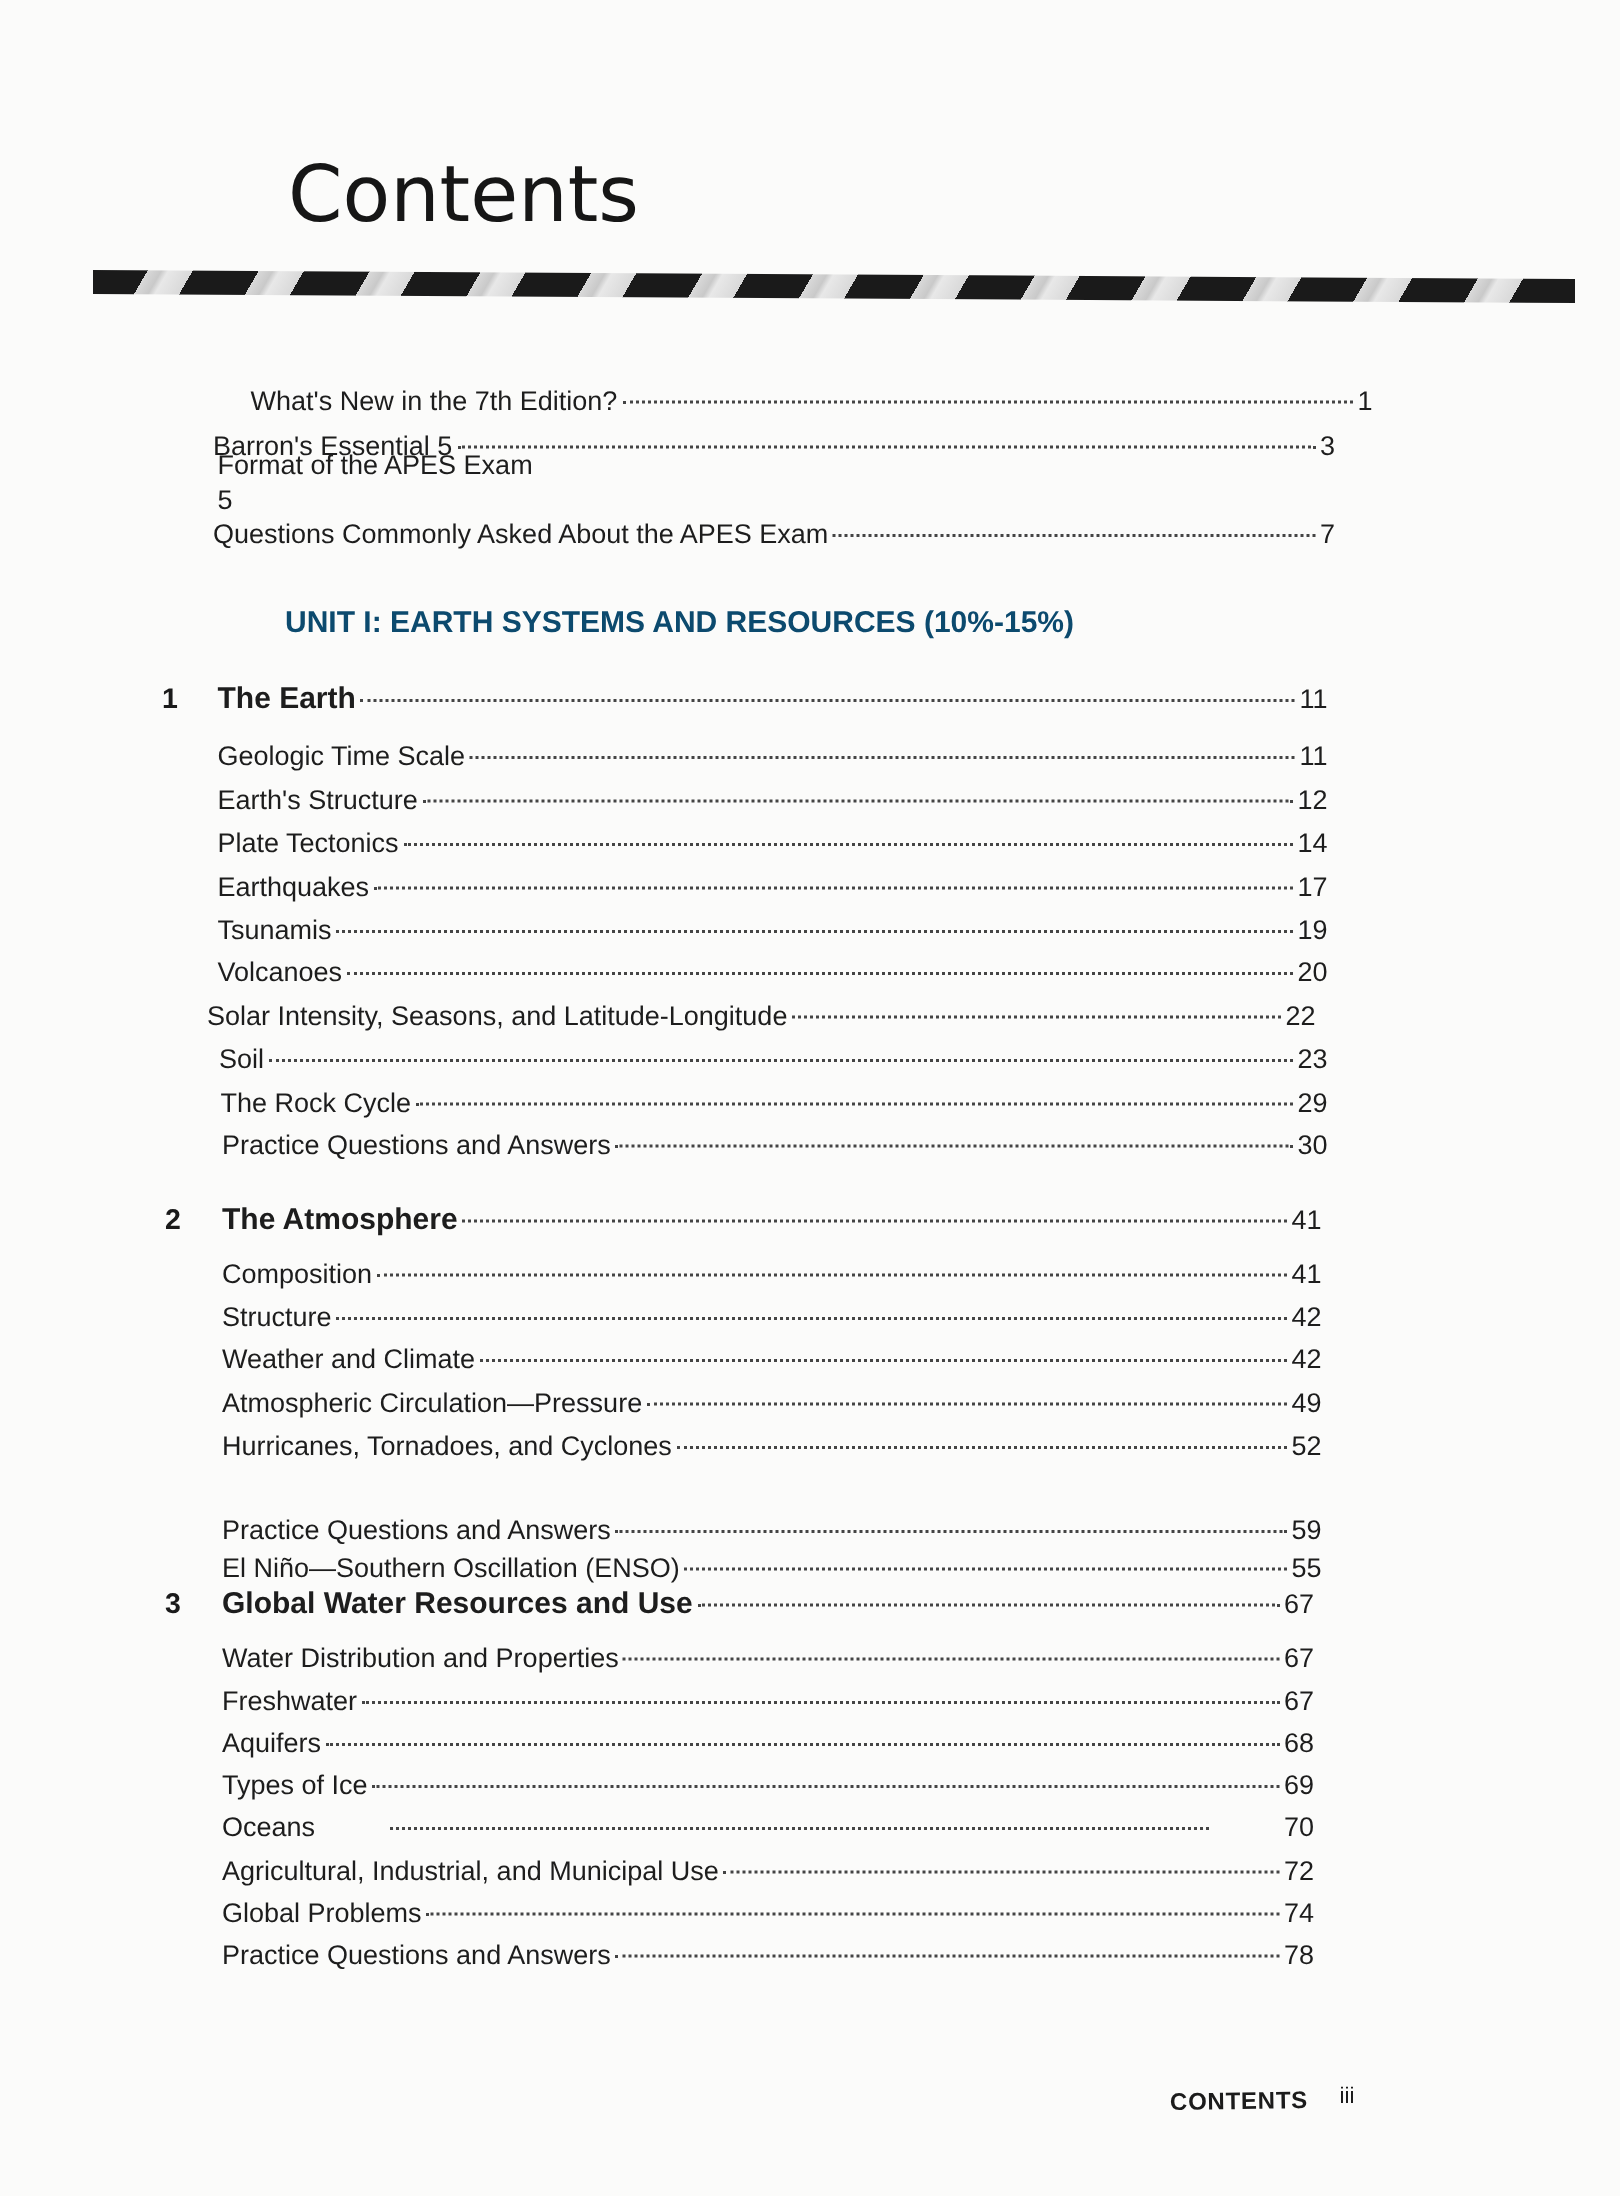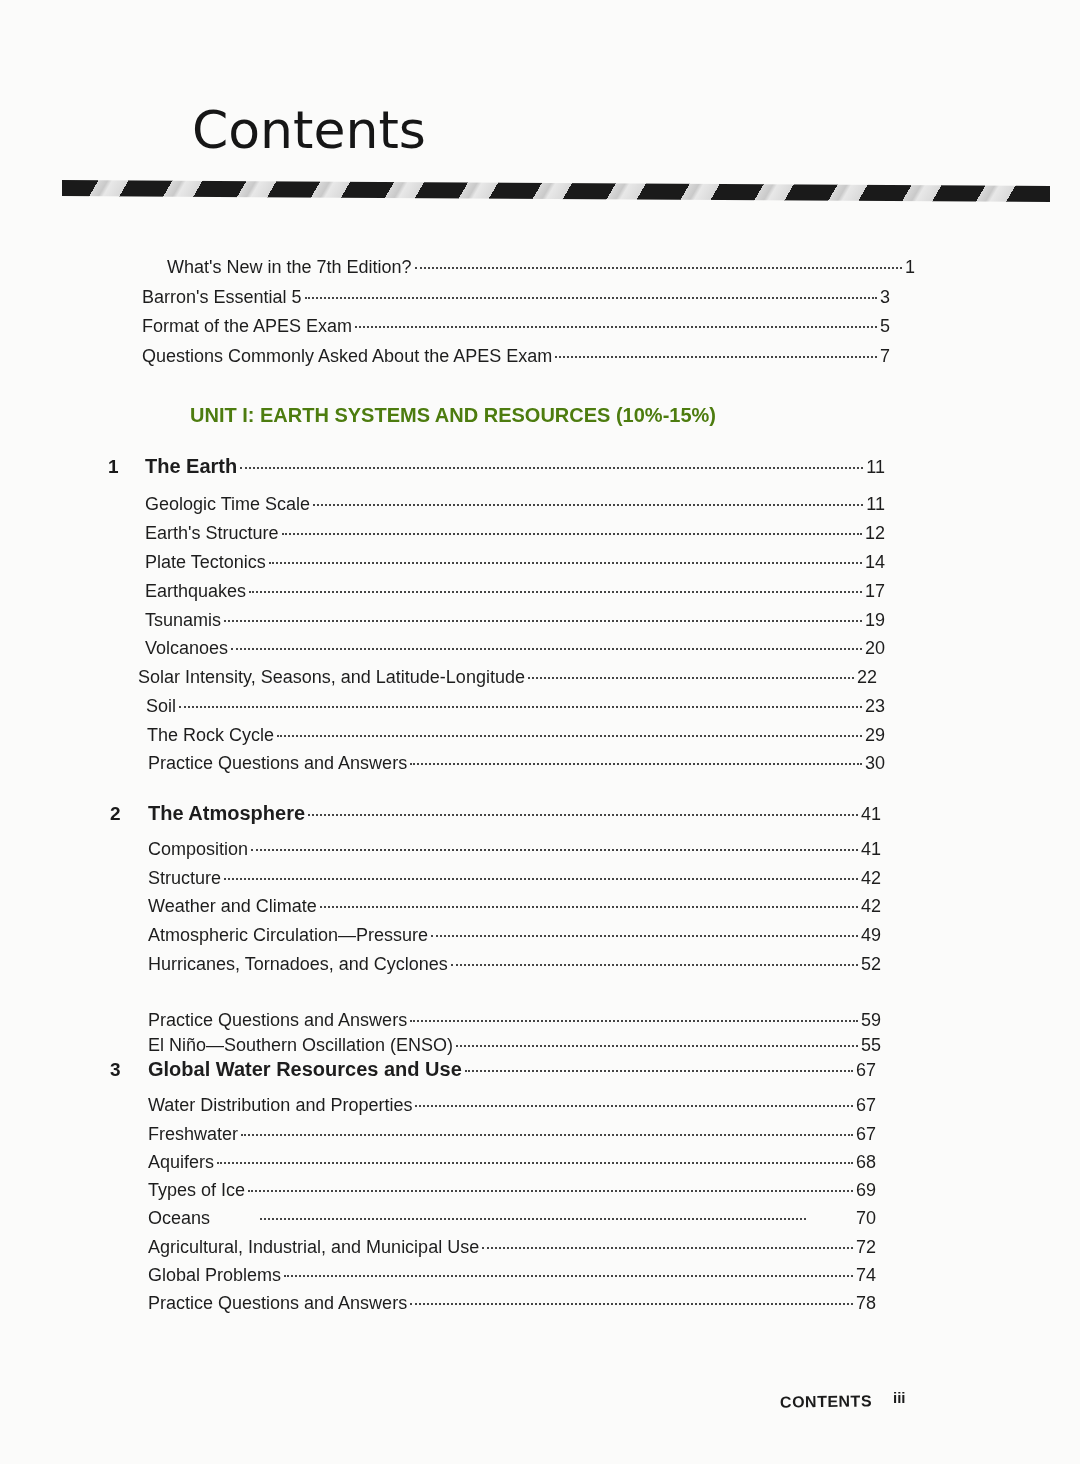--- a/index.html
+++ b/index.html
@@ -25,47 +25,47 @@
   .row .label { white-space: nowrap; }
   .row .dots {
     flex: 1; border-bottom: 2px dotted #444; margin: 0 3px; transform: translateY(-4px);
   }
   .row .page { white-space: nowrap; }
   .chapter { font-weight: bold; font-size: 20px; }
   .chapnum {
     position: absolute; font-weight: bold; font-size: 19px; color: #1a1a1a;
   }
   .unit {
-    position: absolute; left: 190px; top: 404px; font-weight: bold; font-size: 20px; color: #4d7c0f;
+    position: absolute; left: 190px; top: 404px; font-weight: bold; font-size: 20px; color: #0c4a6e;
   }
   .footer-label {
     position: absolute; left: 780px; top: 1393px; font-weight: bold; font-size: 16px; letter-spacing: 0.5px;
     transform: rotate(-0.8deg);
   }
   .footer-page {
-    position: absolute; left: 893px; top: 1389px; font-weight: bold; font-size: 15px;
+    position: absolute; left: 893px; top: 1389px; font-weight: normal; font-size: 15px;
   }
 </style>
 </head>
 <body>
 
 <div class="title">Contents</div>
 <div class="stripe"></div>
 
 <div class="row" style="left:142px; top:257px; width:748px;margin-left:25px;">
   <span class="label">What's New in the 7th Edition?</span>
   <span class="dots"></span>
   <span class="page">1</span>
 </div>
 <div class="row" style="left:142px; top:287px; width:748px;">
   <span class="label">Barron's Essential 5</span>
   <span class="dots"></span>
   <span class="page">3</span>
 </div>
-<div class="row" style="left:142px; top:316px; width:748px;">
+<div class="row" style="left:142px; top:300px; width:748px;flex-direction:column;">
   <span class="label">Format of the APES Exam</span>
   <span class="dots"></span>
   <span class="page">5</span>
 </div>
 <div class="row" style="left:142px; top:346px; width:748px;">
   <span class="label">Questions Commonly Asked About the APES Exam</span>
   <span class="dots"></span>
   <span class="page">7</span>
 </div>
 

